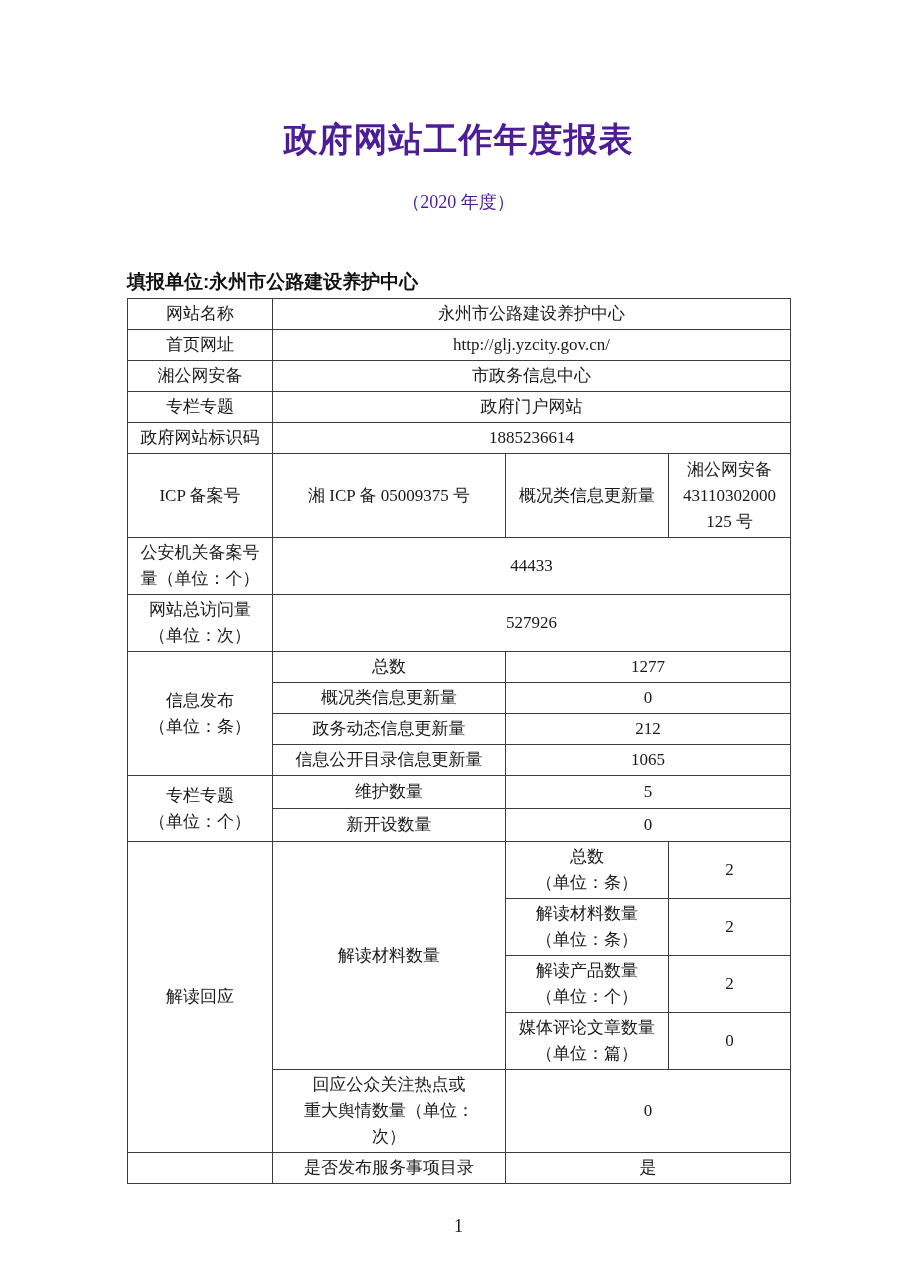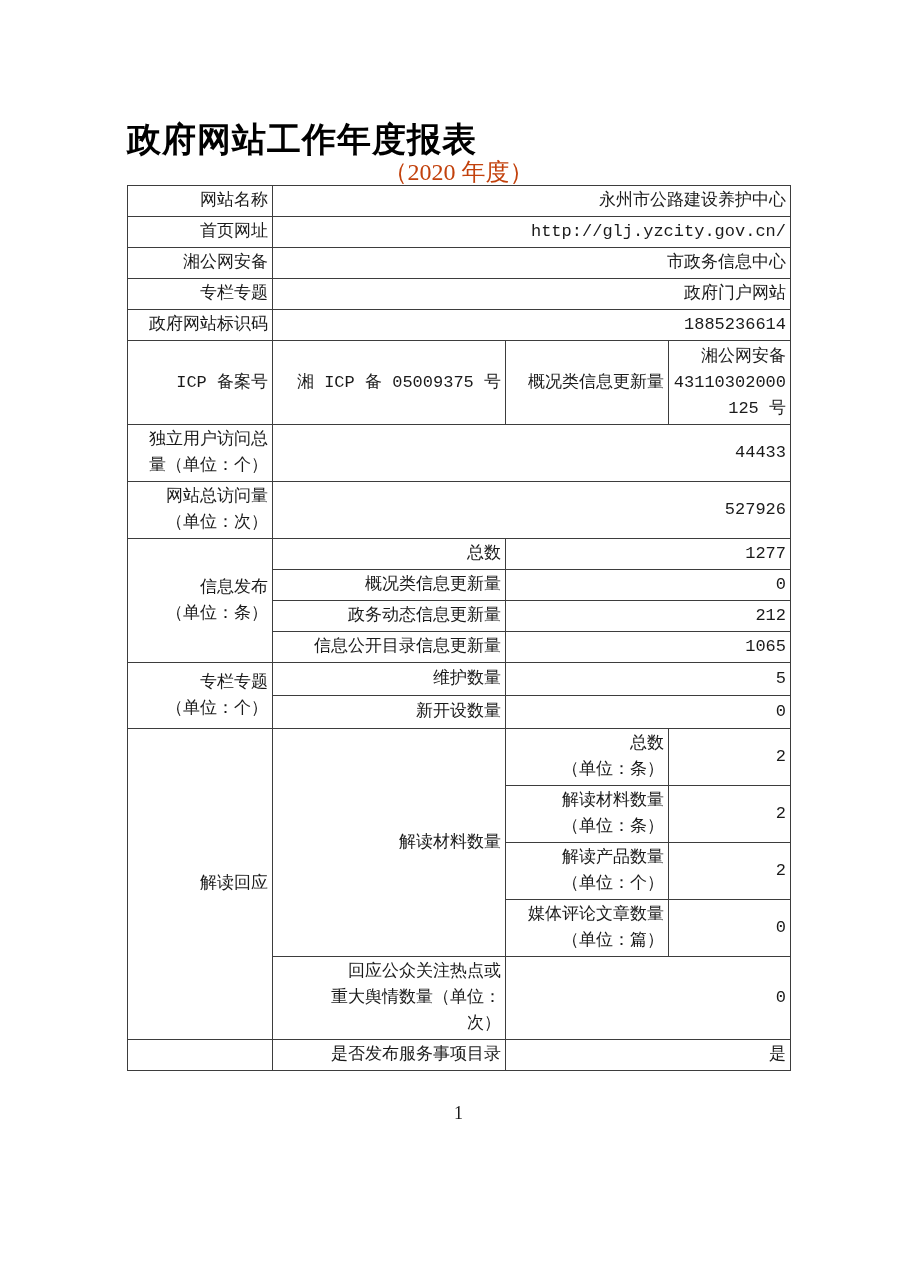--- a/index.html
+++ b/index.html
@@ -8,58 +8,59 @@
     width: 900px; height: 1273px;
     font-family: "Liberation Serif", "DejaVu Serif", serif;
     color: #1a1a1a;
     overflow: hidden;
   }
   .sheet { position: relative; width: 900px; height: 1273px; background: #ffffff; }
   .content { margin-left: 127px; width: 663px; }
 
   .doc-title {
     padding-top: 118px;
+    text-align: center;
     font-family: "Liberation Sans", "DejaVu Sans", sans-serif;
     font-weight: bold;
     font-size: 34px;
     line-height: 42px;
     letter-spacing: 1px;
-    color: #000000;
+    color: #4c1d95;
   }
   .doc-subtitle {
-    text-align: center;
-    font-size: 24px;
+    margin-top: 30px;
+    text-align: center;
+    font-size: 18px;
     line-height: 25px;
-    color: #c2410c;
+    color: #4c1d95;
   }
   .unit-line {
     margin-top: 54px;
     margin-bottom: 4px;
     font-family: "Liberation Sans", "DejaVu Sans", sans-serif;
     font-weight: bold;
     font-size: 19px;
     line-height: 25px;
     color: #111111;
   }
 
   table.report {
     border-collapse: collapse;
     table-layout: fixed;
     width: 663px;
   }
   table.report td {
     border: 1px solid #3d3d3d;
-    text-align: right;
+    text-align: center;
     vertical-align: middle;
     font-size: 17px;
     line-height: 26px;
     padding: 2px 4px;
     white-space: pre-line;
     color: #1a1a1a;
-    font-family: Liberation Mono, monospace;
   }
   col.c1 { width: 145px; }
   col.c2 { width: 233px; }
   col.c3 { width: 163px; }
   col.c4 { width: 122px; }
 
   tr.h31 { height: 31px; }
   tr.h33 { height: 33px; }
   tr.h52 { height: 52px; }
   tr.h54 { height: 54px; }
@@ -74,20 +75,21 @@
   }
 </style>
 </head>
 <body>
 
 <div class="sheet">
   <div class="content">
 
     <div class="doc-title">政府网站工作年度报表</div>
     <div class="doc-subtitle">（2020 年度）</div>
+    <div class="unit-line">填报单位:永州市公路建设养护中心</div>
 
     <table class="report">
       <colgroup>
           <col class="c1">
           <col class="c2">
           <col class="c3">
           <col class="c4">
         </colgroup>
       <tbody>
         <tr class="h31">
@@ -114,21 +116,21 @@
         <tr class="h84">
           <td>ICP 备案号</td>
           <td>湘 ICP 备 05009375 号</td>
           <td>概况类信息更新量</td>
           <td>湘公网安备
 43110302000
 125 号</td>
         </tr>
 
         <tr class="h54">
-          <td>独立用户访问总
+          <td>公安机关备案号
 量（单位：个）</td>
           <td colspan="3">44433</td>
         </tr>
         <tr class="h54">
           <td>网站总访问量
 （单位：次）</td>
           <td colspan="3">527926</td>
         </tr>
 
         <tr class="h31">

